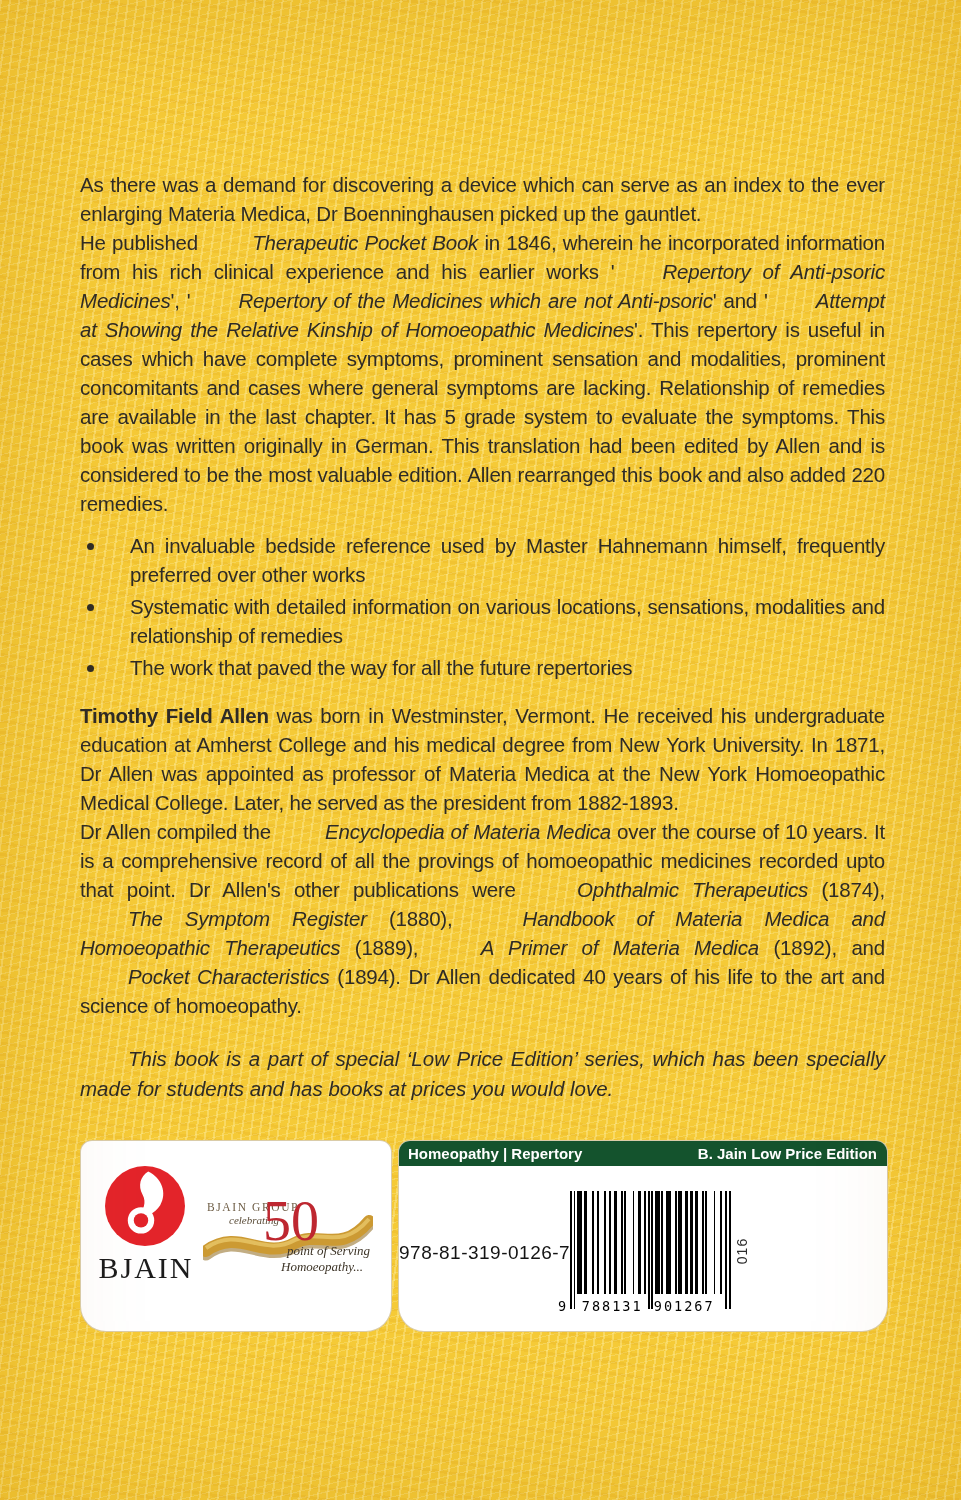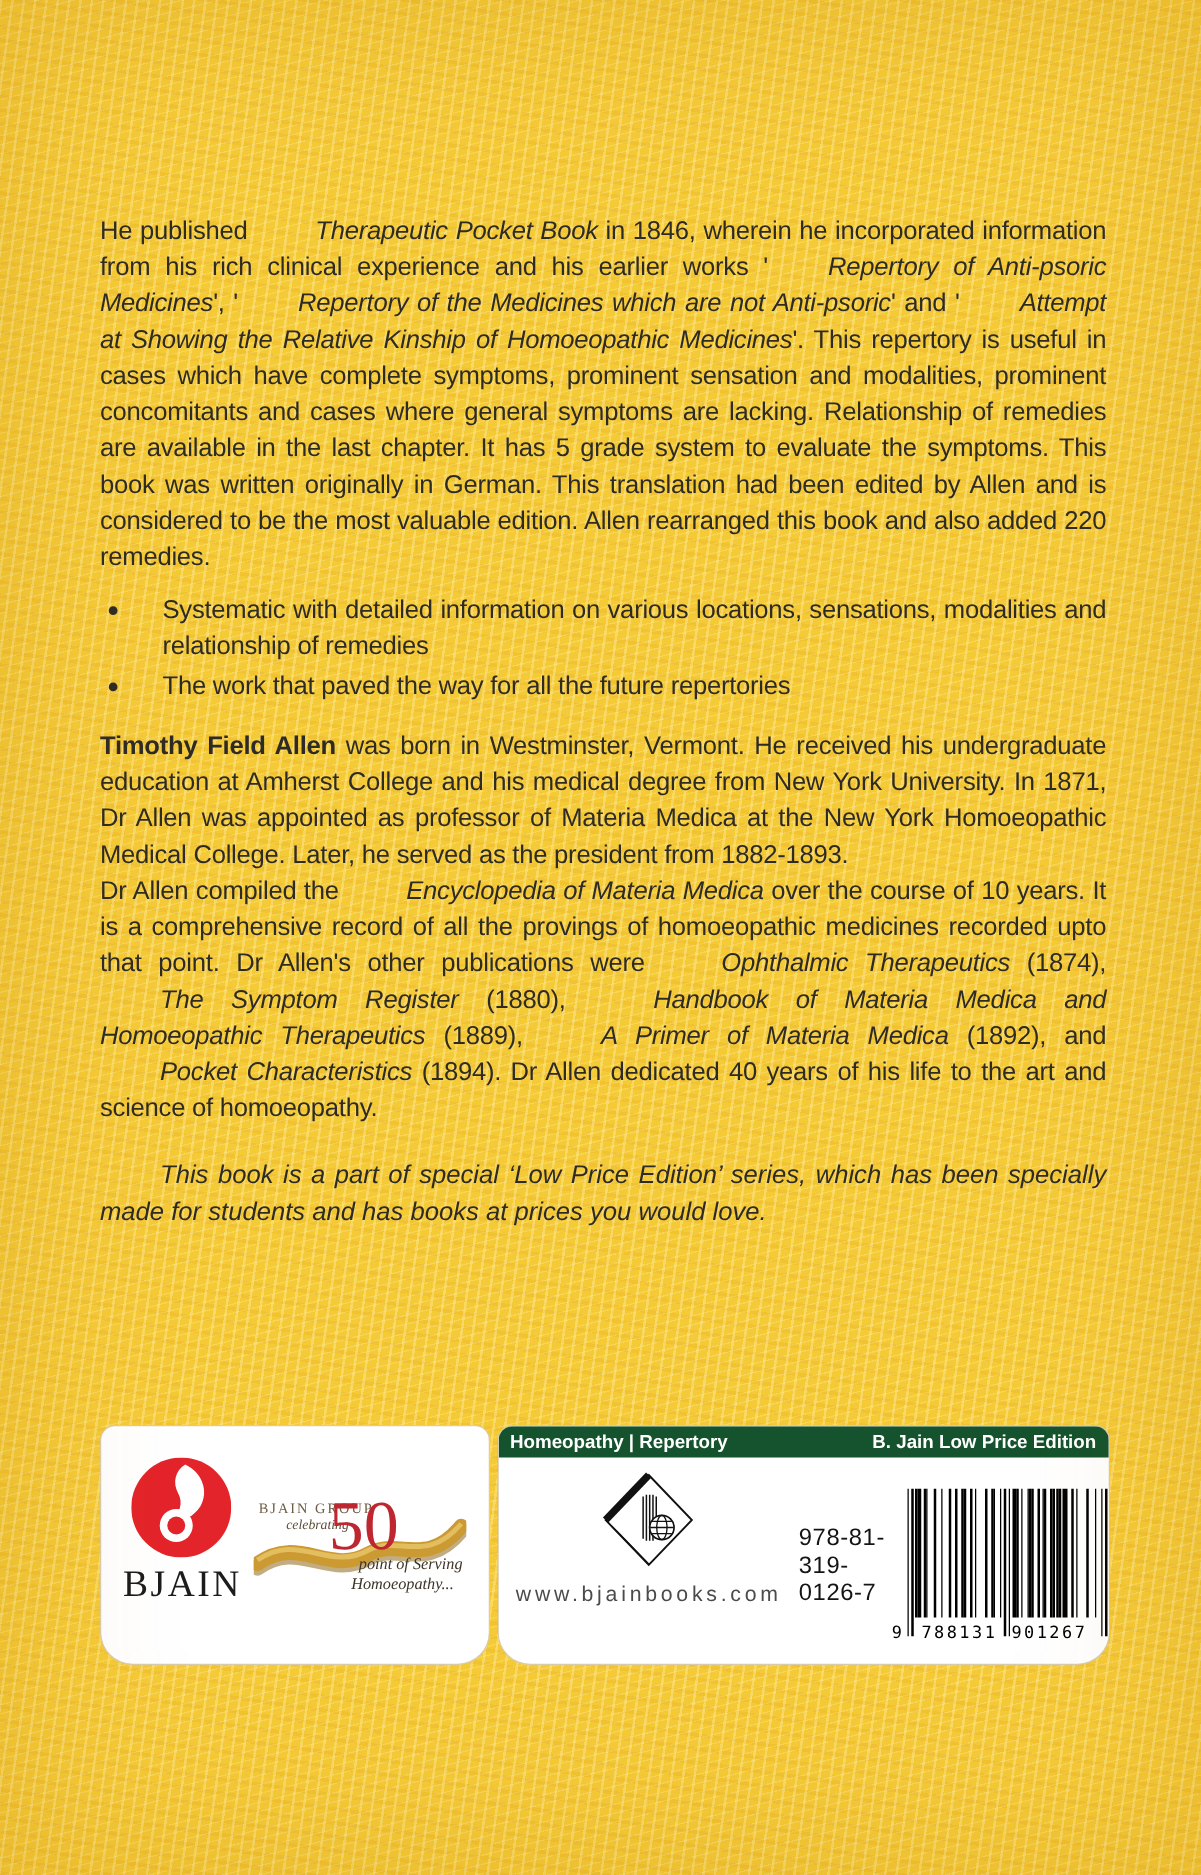--- a/index.html
+++ b/index.html
@@ -65,23 +65,28 @@
   .bc-mid{left:8px;width:68px;margin-top:24px;}
   .bc-last{left:80px;width:68px;}
   .side-code{position:absolute;right:-24px;top:52px;transform:rotate(-90deg);
     font-size:14px;color:#2b2b2b;letter-spacing:1px;}
 </style>
 </head>
 <body>
 
 <div class="page">
   <div class="content">
+    <p class="body"><span>As there was a demand for discovering a device which can serve as an index to the ever enlarging Materia Medica, Dr Boenninghausen picked up the gauntlet.</span></p>
     <p class="body"><span>He published </span><span class="it">Therapeutic Pocket Book</span><span> in 1846, wherein he incorporated information from his rich clinical experience and his earlier works '</span><span class="it">Repertory of Anti-psoric Medicines</span><span>', '</span><span class="it">Repertory of the Medicines which are not Anti-psoric</span><span>' and '</span><span class="it">Attempt at Showing the Relative Kinship of Homoeopathic Medicines</span><span>'. This repertory is useful in cases which have complete symptoms, prominent sensation and modalities, prominent concomitants and cases where general symptoms are lacking. Relationship of remedies are available in the last chapter. It has 5 grade system to evaluate the symptoms. This book was written originally in German. This translation had been edited by Allen and is considered to be the most valuable edition. Allen rearranged this book and also added 220 remedies.</span></p>
 
     <ul class="bullets">
+      <li>
+        <span class="dot"></span>
+        <span>An invaluable bedside reference used by Master Hahnemann himself, frequently preferred over other works</span>
+      </li>
       <li>
         <span class="dot"></span>
         <span>Systematic with detailed information on various locations, sensations, modalities and relationship of remedies</span>
       </li>
       <li>
         <span class="dot"></span>
         <span>The work that paved the way for all the future repertories</span>
       </li>
     </ul>
 
@@ -118,34 +123,20 @@
         <div class="years2">Homoeopathy...</div>
       </div>
     </div>
 
     <div class="card right-card">
       <div class="band">
         <span>Homeopathy | Repertory</span>
         <span>B. Jain Low Price Edition</span>
       </div>
       <div class="pub-body">
-        <div class="pub-left">
-          <svg width="76" height="78" viewBox="0 0 100 104">
-            <g stroke="#111111" fill="none" stroke-width="2">
-              <path d="M50 4 L96 52 L50 100 L4 52 Z" fill="#ffffff"></path>
-              <path d="M50 4 L4 52" stroke-width="8"></path>
-              <path d="M10 58 L44 93 M13 61 L46 95 M16 64 L48 97 M19 67 L50 99" stroke-width="1.4"></path>
-              <path d="M44 27 L44 72 M47.5 25 L47.5 74 M51 25 L51 74 M54.5 25 L54.5 74 M58 27 L58 72" stroke-width="1.6"></path>
-              <circle cx="64" cy="60" r="13" stroke-width="1.8" fill="#ffffff"></circle>
-              <ellipse cx="64" cy="60" rx="5.5" ry="13" stroke-width="1.4"></ellipse>
-              <path d="M51.5 60 L76.5 60 M53.5 53.5 L74.5 53.5 M53.5 66.5 L74.5 66.5" stroke-width="1.4"></path>
-            </g>
-          </svg>
-          <div class="website">www.bjainbooks.com</div>
-        </div>
         <div class="pub-right">
           <div class="isbn">978-81-319-0126-7</div>
           <div class="barcode-wrap">
             <div class="barcode">
                 <span class="bc-m bar guard"></span>
                 <span class="bc-m"></span>
                 <span class="bc-m bar guard"></span>
                 <span class="bc-m"></span>
                 <span class="bc-m bar"></span>
                 <span class="bc-m bar"></span>

